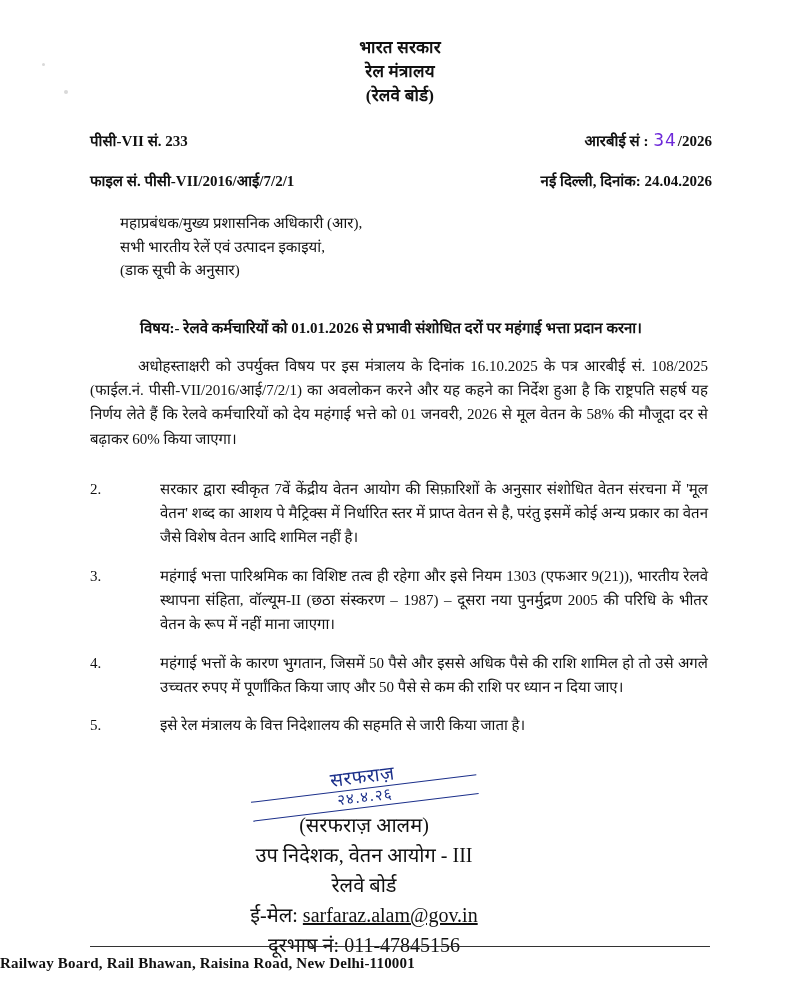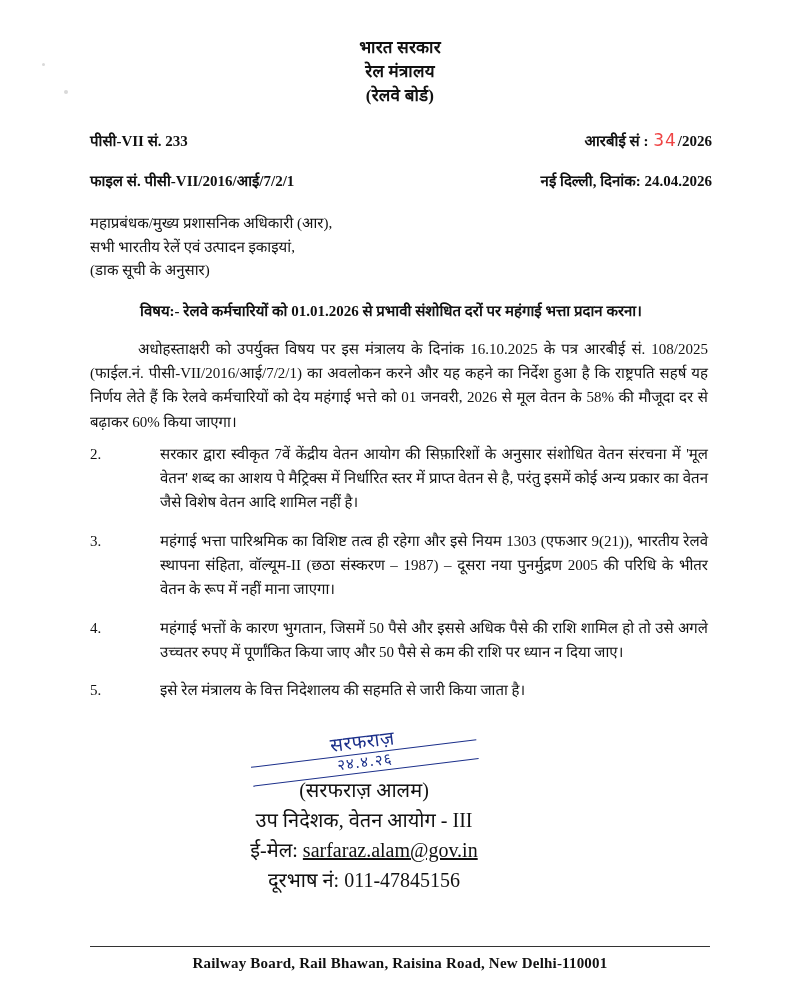--- a/index.html
+++ b/index.html
@@ -45,55 +45,55 @@
     align-items: flex-end;
     font-size: 15px;
     font-weight: bold;
   }
   .refrow + .refrow { margin-top: 20px; }
   .refleft { white-space: nowrap; }
   .refright { white-space: nowrap; }
 
   .handwritten {
     font-family: "DejaVu Sans", sans-serif;
-    color: #ef4444;
+    color: #6d28d9;
     font-weight: 500;
     font-size: 17px;
     letter-spacing: 1px;
     padding: 0 1px;
     margin-top: 40px;
   }
 
   
   .addressee {
     margin-top: 22px;
-    padding-left: 90px;
+    padding-left: 120px;
     font-size: 15px;
     line-height: 1.55;
   }
 
   
   .subject {
-    margin-top: 18px;
+    margin-top: 35px;
     padding: 0 95px 0 140px;
     font-size: 15px;
     font-weight: bold;
     line-height: 1.5;
   }
 
   
   .body {
     margin-top: 14px;
     padding: 0 92px 0 90px;
   }
   .para {
     font-size: 15px;
     line-height: 1.62;
     text-align: justify;
-    margin-bottom: 8px;
+    margin-bottom: 26px;
   }
   .para.lead { text-indent: 48px; }
 
   .numpara {
     display: flex;
     align-items: flex-start;
     font-size: 15px;
     line-height: 1.62;
     margin-bottom: 14px;
   }
@@ -147,21 +147,20 @@
   .email-link {
     text-decoration: underline;
   }
 
   
   .footer {
     position: absolute;
     left: 0;
     right: 0;
     bottom: 28px;
-    text-align: center;
   }
   .footer-rule {
     width: 620px;
     height: 1.5px;
     background: #333333;
     margin: 0 auto 8px auto;
   }
   .footer-text {
     font-size: 15px;
     font-weight: bold;
@@ -238,20 +237,21 @@
     </div>
 
     <div class="signature">
       <div class="sig-wrap">
         <div class="sig-ink">
           <span class="sig-name-ink">सरफराज़</span>
           <span class="sig-date-ink">२४.४.२६</span>
         </div>
         <div class="sig-line">(सरफराज़ आलम)</div>
         <div class="sig-line">उप निदेशक, वेतन आयोग - III</div>
+        <div class="sig-line">रेलवे बोर्ड</div>
         <div class="sig-line">
           <span>ई-मेल:</span>
           <span class="email-link">sarfaraz.alam@gov.in</span>
         </div>
         <div class="sig-line">
           <span>दूरभाष नं:</span>
           <span>011-47845156</span>
         </div>
       </div>
     </div>

